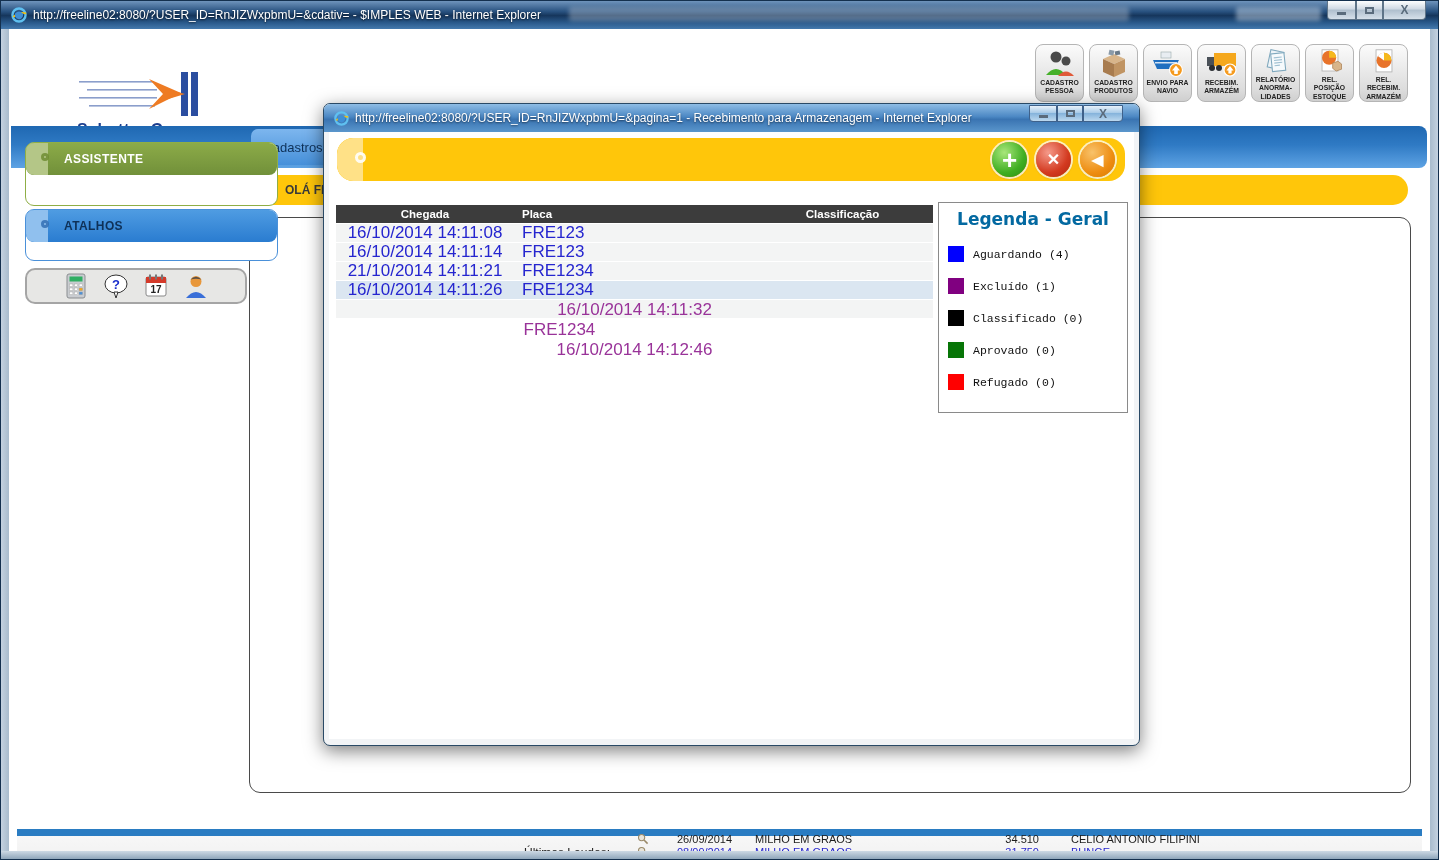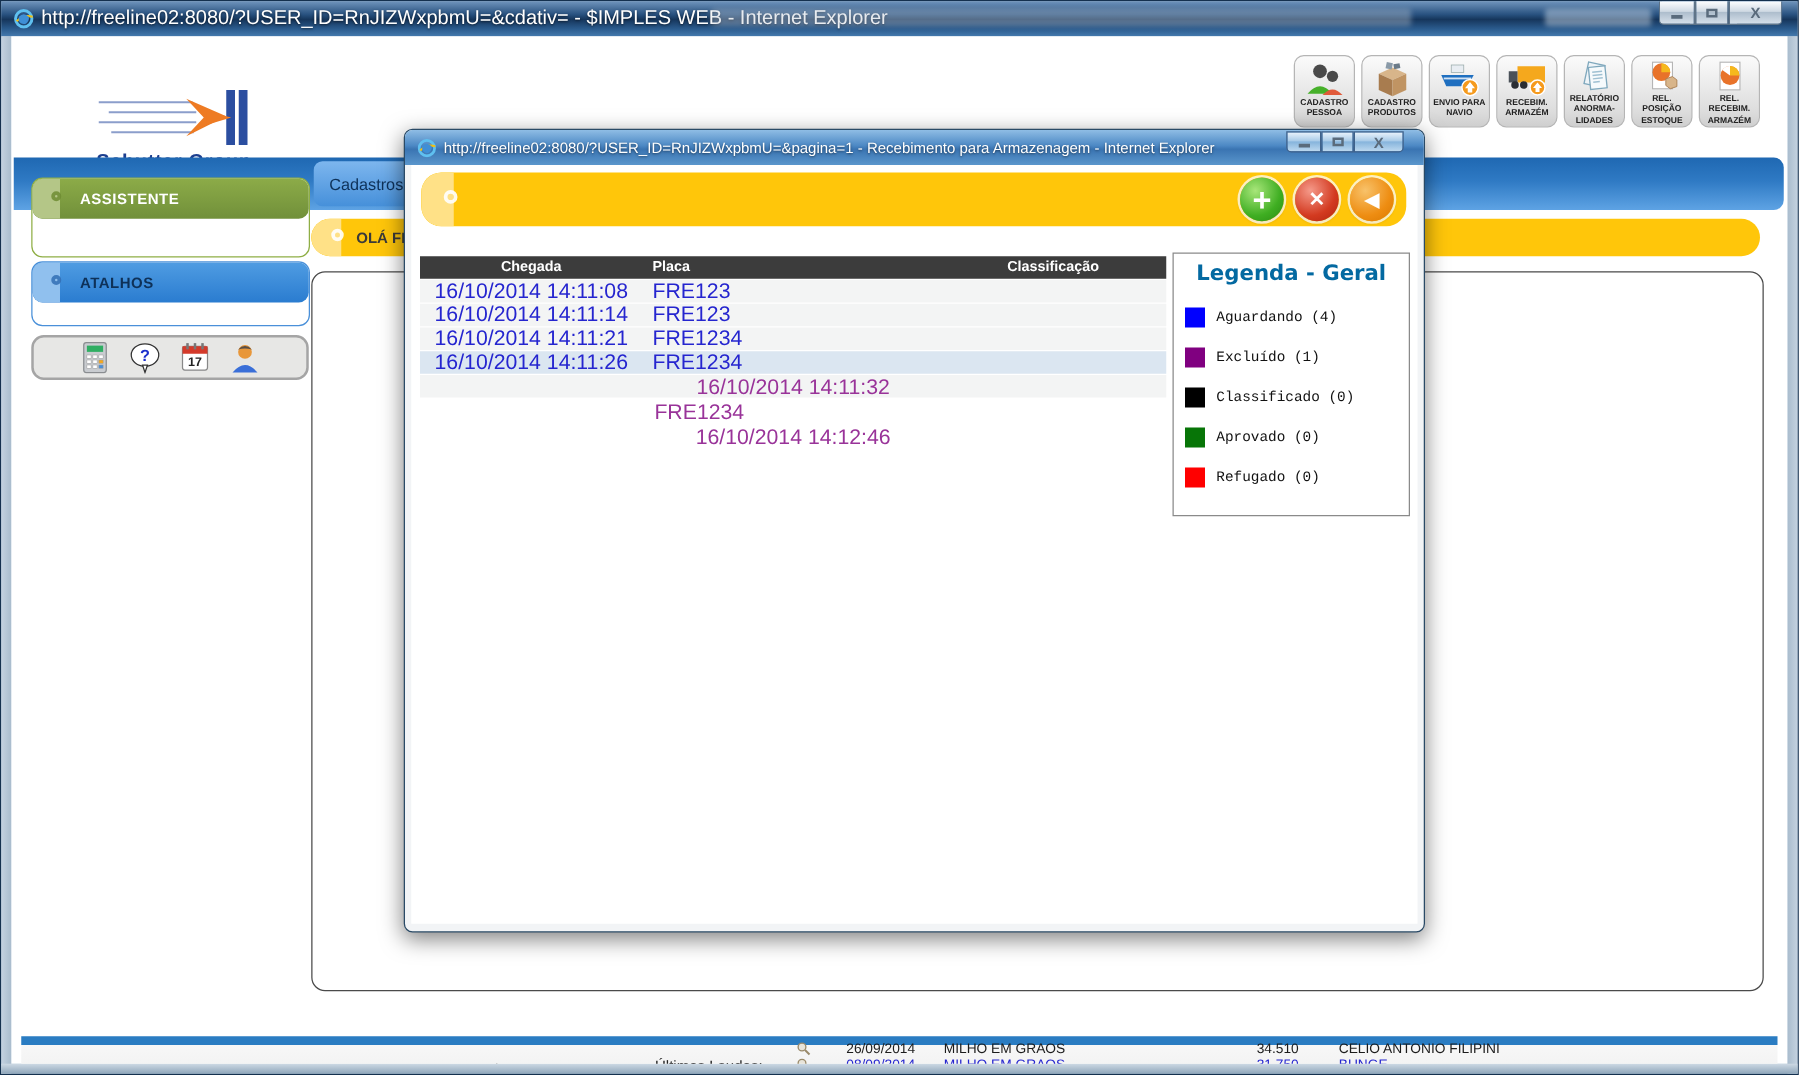--- a/index.html
+++ b/index.html
@@ -5,21 +5,21 @@
   * { margin:0; padding:0; box-sizing:border-box; }
   html,body { width:1439px; height:860px; font-family:"Liberation Sans", sans-serif; background:#d6dde4; overflow:hidden; }
 
   
   .mainwin { position:absolute; inset:0; width:1439px; height:860px;
     border:1px solid #14304e; background:linear-gradient(180deg,#a9c2d9,#8aa7c2); }
   .titlebar { position:absolute; left:0; top:0; width:100%; height:28px;
     background:linear-gradient(180deg,#6f94bc 0%,#28517f 38%,#16365c 52%,#2a5a8c 78%,#4479ad 100%);
     display:flex; align-items:center; color:#fff; }
   .titlebar .fav { width:16px; height:16px; margin:0 6px 0 10px; }
-  .titlebar .ttext { font-size:16px; text-shadow:0 1px 2px rgba(0,0,0,.6); white-space:nowrap; }
+  .titlebar .ttext { font-size:12px; text-shadow:0 1px 2px rgba(0,0,0,.6); white-space:nowrap; }
   .ghost1,.ghost2 { position:absolute; top:6px; height:14px; border-radius:3px; filter:blur(2px); }
   .ghost1 { left:568px; width:560px; background:rgba(190,200,212,.38); }
   .ghost2 { left:1235px; width:85px; background:rgba(210,224,238,.45); }
   .winbtns { position:absolute; top:0; right:12px; display:flex; }
   .wbtn { height:19px; border:1px solid #5f7488; border-top:none; display:flex; align-items:center; justify-content:center;
     background:linear-gradient(180deg,#fdfeff,#cfd9e3 45%,#aebecd 50%,#d6e0ea); }
   .wbtn.min { width:29px; border-radius:0 0 0 4px; }
   .wbtn.max { width:27px; }
   .wbtn.cls { width:43px; border-radius:0 0 4px 0; }
   .gl-min { width:9px; height:3px; background:#5a6b7c; margin-top:6px; }
@@ -50,21 +50,21 @@
   
   .greet { position:absolute; left:240px; top:146px; width:1159px; height:30px; border-radius:15px; background:#ffc60a; overflow:hidden; }
   .greet .cap, .ytb .cap, .hdr-cap-g, .hdr-cap-b { position:absolute; left:0; top:0; bottom:0; width:24px; background:#ffe187; border-radius:15px 0 0 15px; }
   .ring { position:absolute; left:16px; top:8px; width:10px; height:10px; border:3px solid rgba(255,255,255,.9); border-radius:50%; }
   .greet-text { position:absolute; left:36px; top:8px; font-size:12px; font-weight:bold; color:#3a3a3a; }
 
   
   .content-panel { position:absolute; left:240px; top:188px; width:1162px; height:576px; background:#fff; border:1px solid #4a4a4a; border-radius:11px; }
 
   
-  .side-panel { position:absolute; left:16px; width:223px; background:#fff; border-radius:9px; }
+  .side-panel { position:absolute; left:16px; width:253px; background:#fff; border-radius:9px; }
   .sp-assist { top:113px; height:64px; border:1px solid #8fae45; }
   .sp-atalho { top:180px; height:52px; border:1px solid #4a90d9; }
   .sp-head { position:relative; height:32px; border-radius:8px; display:flex; align-items:center; overflow:hidden; cursor:pointer; }
   .sp-assist .sp-head { background:linear-gradient(180deg,#8cab48,#71903a); }
   .sp-atalho .sp-head { background:linear-gradient(180deg,#4f9ce2,#2a7cd0); }
   .hdr-cap-g { width:22px; background:#b4c687; border-radius:8px 0 0 8px; }
   .hdr-cap-b { width:22px; background:#90c0ee; border-radius:8px 0 0 8px; }
   .sp-head .ring { left:15px; top:10px; width:8px; height:8px; border-width:3px; }
   .sp-assist .ring { border-color:rgba(110,140,50,.85); }
   .sp-atalho .ring { border-color:rgba(50,110,180,.85); }
@@ -402,21 +402,21 @@
               <div class="tcell c1">16/10/2014 14:11:08</div>
               <div class="tcell c2">FRE123</div>
               <div class="tcell c3"></div>
             </div>
             <div class="trow">
               <div class="tcell c1">16/10/2014 14:11:14</div>
               <div class="tcell c2">FRE123</div>
               <div class="tcell c3"></div>
             </div>
             <div class="trow">
-              <div class="tcell c1">16/10/2014 14:11:21</div>
+              <div class="tcell c1">21/10/2014 14:11:21</div>
               <div class="tcell c2">FRE1234</div>
               <div class="tcell c3"></div>
             </div>
             <div class="trow hl">
               <div class="tcell c1">16/10/2014 14:11:26</div>
               <div class="tcell c2">FRE1234</div>
               <div class="tcell c3"></div>
             </div>
             <div class="trow excl">
               <div class="tcell c1">16/10/2014 14:11:32</div>

